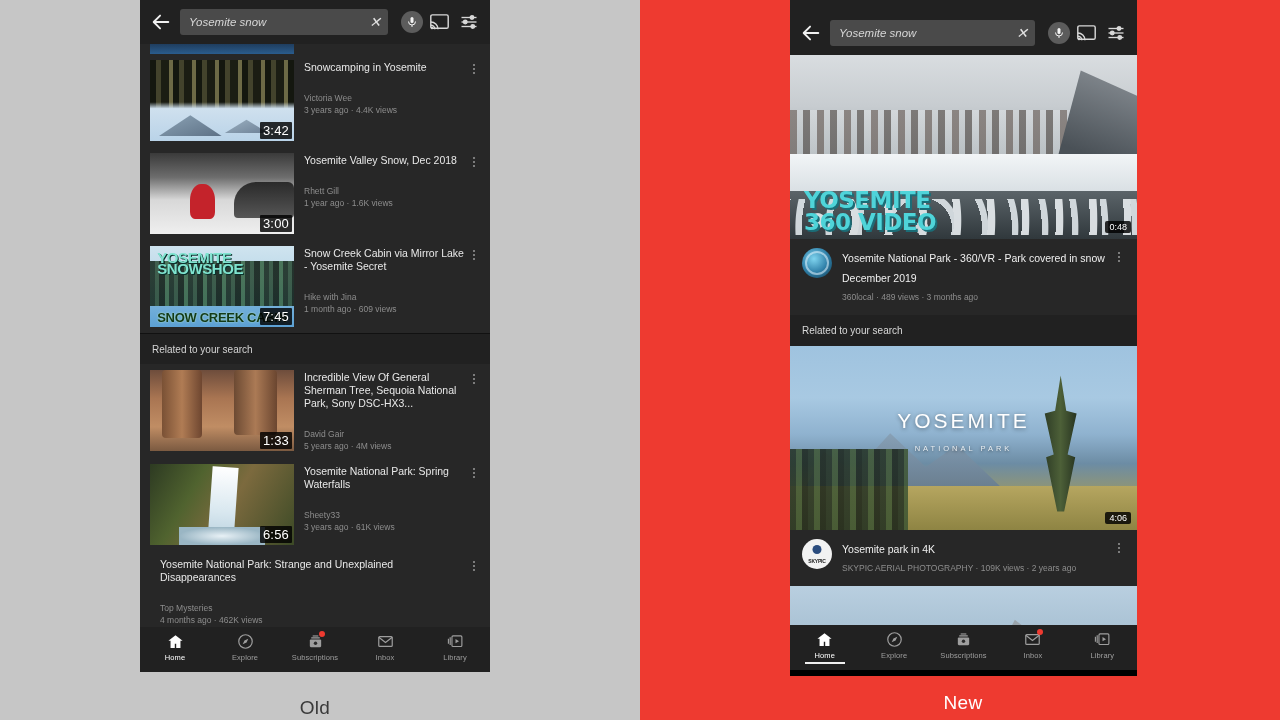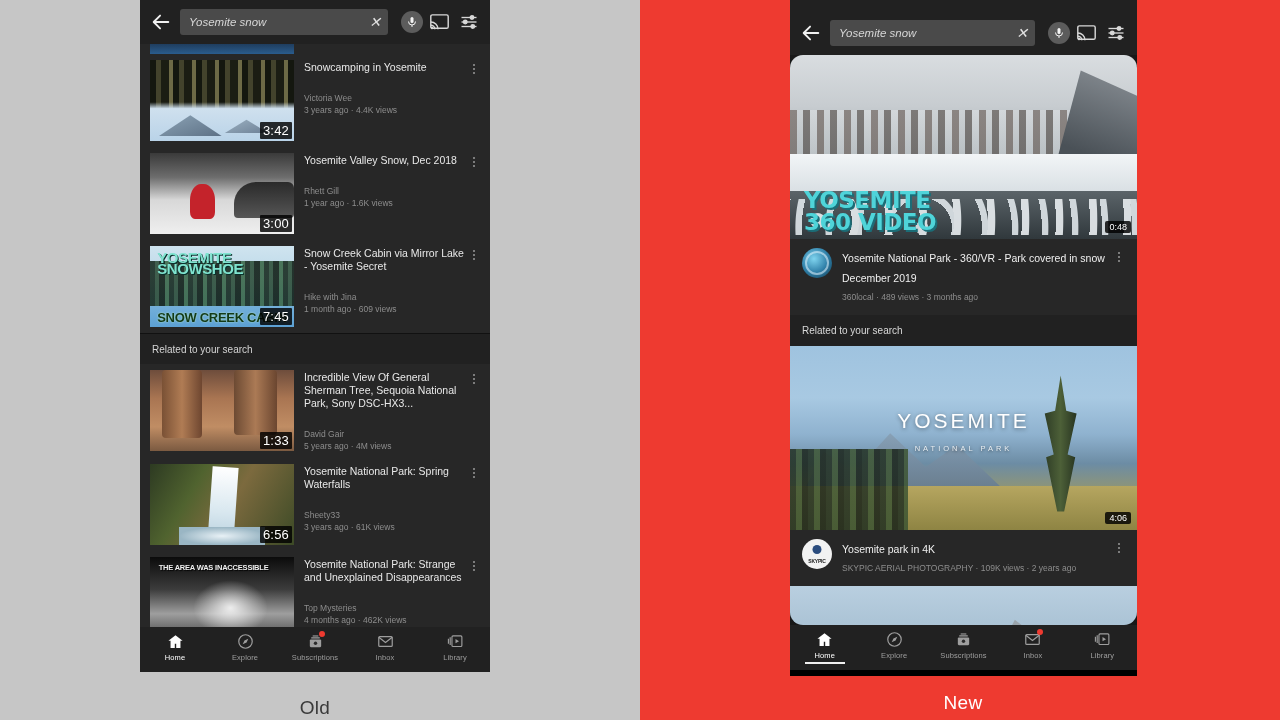--- a/index.html
+++ b/index.html
@@ -154,21 +154,20 @@
     padding: 10px 12px 9px 12px;
     border-top: 1px solid #111;
   }
 
   
   .new-scroll {
     position: relative;
     background: #404040;
     height: 570px;
     overflow: hidden;
-    border-radius: 13px;
   }
   .bigcard { background: #272727; padding-bottom: 2px;}
   .bigthumb {
     position: relative;
     width: 100%; height: 184px;
     overflow: hidden;
     background: #0d0d0d;
   }
   .bigthumb .dur {
     position: absolute; right: 6px; bottom: 6px;
@@ -613,26 +612,20 @@
           <div class="vstats">3 years ago · 61K views</div>
         </div>
         <div class="kebab">
           <i></i>
             <i></i>
             <i></i>
         </div>
       </div>
 
       <div class="vrow">
-        <div class="thumb">
-          <div class="art art-mystery">
-            <div class="glow"></div>
-            <div class="cap">THE AREA WAS INACCESSIBLE</div>
-          </div>
-        </div>
         <div class="vmeta">
           <div class="vtitle">Yosemite National Park: Strange and Unexplained Disappearances</div>
           <div class="vchan">Top Mysteries</div>
           <div class="vstats">4 months ago · 462K views</div>
         </div>
         <div class="kebab">
           <i></i>
             <i></i>
             <i></i>
         </div>

